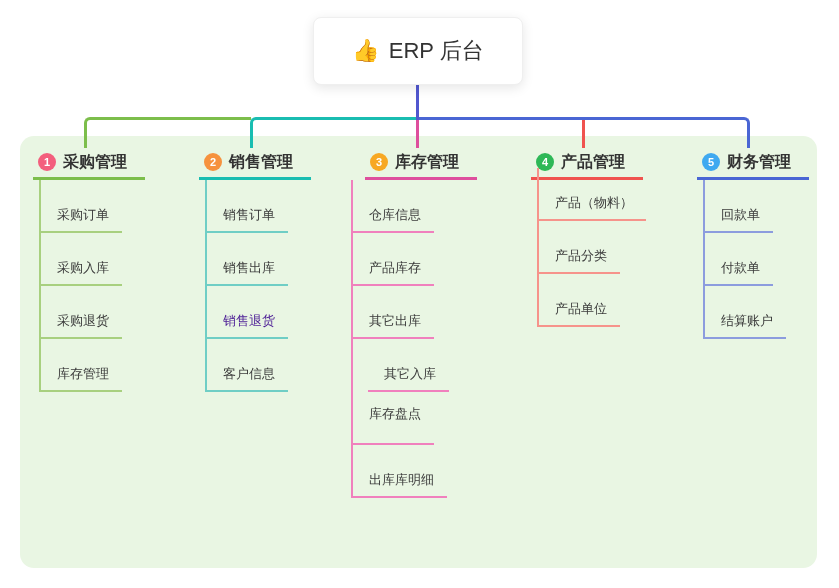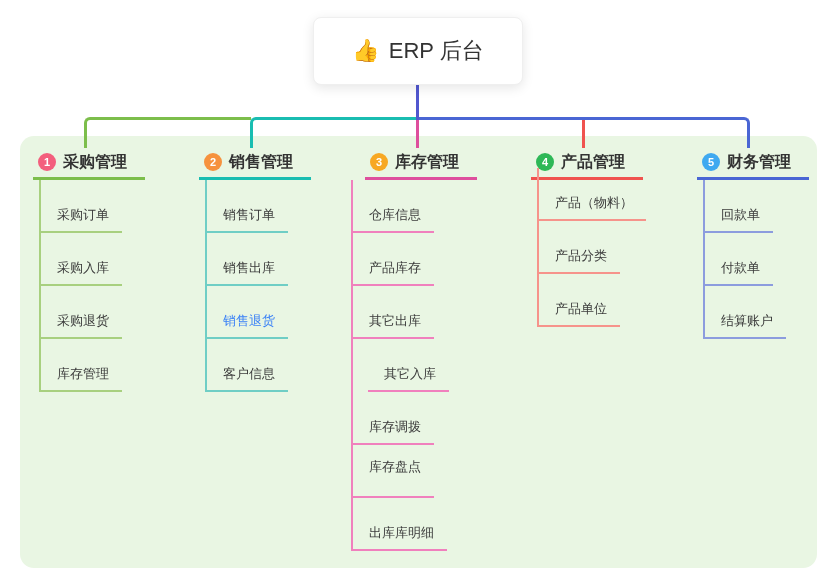--- a/index.html
+++ b/index.html
@@ -84,21 +84,21 @@
     <div class="items" style="left: 205px; top: 180px; border-left-color: rgb(111, 206, 197); justify-content: space-between;">
   <div class="item" style="border-bottom-color: rgb(111, 206, 197);">
     <span class="item-label" style="color: rgb(59, 59, 59);">销售订单</span>
   </div>
 
   <div class="item" style="border-bottom-color: rgb(111, 206, 197);">
     <span class="item-label" style="color: rgb(59, 59, 59);">销售出库</span>
   </div>
 
   <div class="item" style="border-bottom-color: rgb(111, 206, 197);">
-    <span class="item-label" style="color: #3b82f6;">销售退货</span>
+    <span class="item-label" style="color: #4c1d95;">销售退货</span>
   </div>
 
   <div class="item" style="border-bottom-color: rgb(111, 206, 197);">
     <span class="item-label" style="color: rgb(59, 59, 59);">客户信息</span>
   </div>
 </div>
   </div>
 
   <div class="branch">
     <div class="branch-header" style="left: 365px; top: 147px; width: 112px; border-bottom-color: rgb(222, 79, 157);">
@@ -115,23 +115,20 @@
   </div>
 
   <div class="item" style="border-bottom-color: rgb(240, 128, 189);">
     <span class="item-label" style="color: rgb(59, 59, 59);">其它出库</span>
   </div>
 
   <div class="item" style="border-bottom-color: rgb(240, 128, 189); margin-left: 15px;">
     <span class="item-label" style="color: rgb(59, 59, 59);">其它入库</span>
   </div>
 
-  <div class="item" style="border-bottom-color: rgb(240, 128, 189);">
-    <span class="item-label" style="color: rgb(59, 59, 59);">库存调拨</span>
-  </div>
 
   <div class="item" style="border-bottom-color: rgb(240, 128, 189); align-items: center;">
     <span class="item-label" style="color: rgb(59, 59, 59);">库存盘点</span>
   </div>
 
   <div class="item" style="border-bottom-color: rgb(240, 128, 189);">
     <span class="item-label" style="color: rgb(59, 59, 59);">出库库明细</span>
   </div>
 </div>
   </div>

